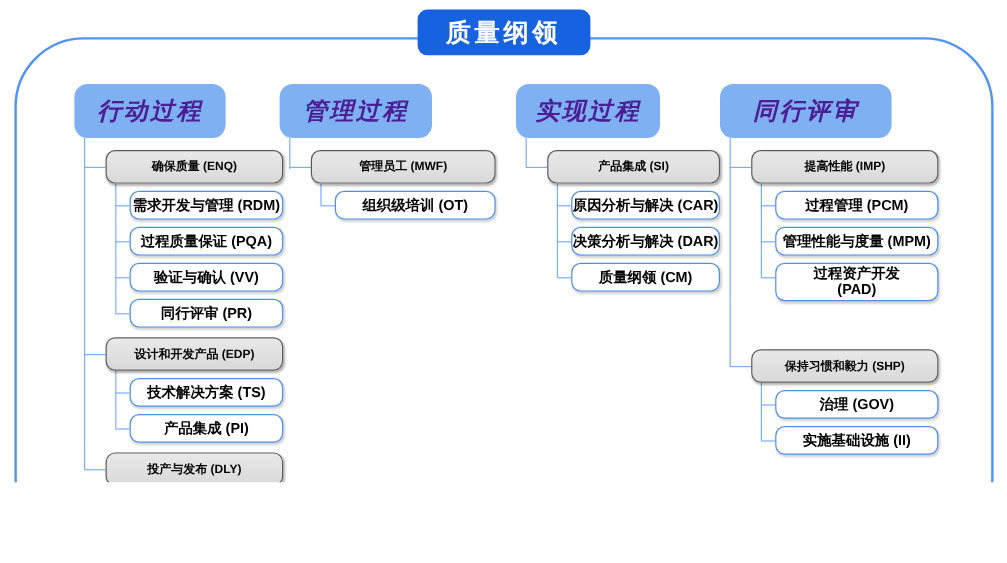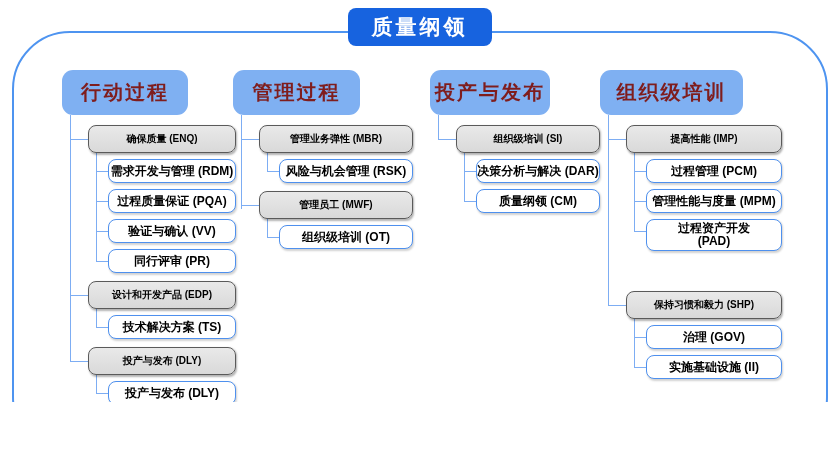--- a/index.html
+++ b/index.html
@@ -15,23 +15,23 @@
   }
   .title {
     position:absolute; left:50%; transform:translateX(-50%); top:8px; height:38px;
     padding:0 24px; background:var(--c-title); color:#fff; font-size:21px; font-weight:bold;
     display:flex; align-items:center; border-radius:8px; z-index:2; letter-spacing:3px;
   }
   .column { position:absolute; top:70px; }
   .col1{left:62px;width:174px} .col2{left:233px;width:180px}
   .col3{left:430px;width:170px} .col4{left:600px;width:182px}
   .col-header {
-    height:45px; border-radius:11px; background:var(--c-header); color:#7f1d1d;
+    height:45px; border-radius:11px; background:var(--c-header); color:#4c1d95;
     font-weight:bold; font-size:20px; letter-spacing:2px;
-    display:flex; align-items:center; justify-content:center; box-sizing:border-box;
+    display:flex; align-items:center; justify-content:center; box-sizing:border-box;font-style:italic;
   }
   .col1 .col-header{width:126px} .col2 .col-header{width:127px}
   .col3 .col-header{width:120px} .col4 .col-header{width:143px}
 
   ul{list-style:none;margin:0;padding:0}
   .groups > li { position:relative; padding-left:26px; padding-top:10px; }
   .groups > li + li { padding-top:8px; }
   .col2 .groups > li:nth-child(3) { padding-top:12px; }
   .col4 .groups > li + li { padding-top:40px; }
 
@@ -108,71 +108,69 @@
                 <div class="child-box">同行评审 (PR)</div>
               </li>
             </ul>
           </li>
           <li class="group">
             <div class="group-box">设计和开发产品 (EDP)</div>
             <ul class="children">
               <li class="child">
                 <div class="child-box">技术解决方案 (TS)</div>
               </li>
+              <li class="child">
+                <div class="child-box">产品集成 (PI)</div>
+              </li>
             </ul>
           </li>
           <li class="group">
             <div class="group-box">投产与发布 (DLY)</div>
             <ul class="children">
               <li class="child">
                 <div class="child-box">投产与发布 (DLY)</div>
               </li>
             </ul>
           </li>
         </ul>
       </div>
       <div class="column col2">
         <div class="col-header">管理过程</div>
         <ul class="groups">
           <li class="group">
-            <div class="group-box">管理业务弹性 (MBR)</div>
-            <ul class="children">
-              <li class="child">
-                <div class="child-box">风险与机会管理 (RSK)</div>
-              </li>
-            </ul>
-          </li>
-          <li class="group">
             <div class="group-box">管理员工 (MWF)</div>
             <ul class="children">
               <li class="child">
                 <div class="child-box">组织级培训 (OT)</div>
               </li>
             </ul>
           </li>
         </ul>
       </div>
       <div class="column col3">
-        <div class="col-header">投产与发布</div>
+        <div class="col-header">实现过程</div>
         <ul class="groups">
           <li class="group">
-            <div class="group-box">组织级培训 (SI)</div>
+            <div class="group-box">产品集成 (SI)</div>
             <ul class="children">
+              <li class="child">
+                <div class="child-box">原因分析与解决 (CAR)</div>
+              </li>
               <li class="child">
                 <div class="child-box">决策分析与解决 (DAR)</div>
               </li>
               <li class="child">
                 <div class="child-box">质量纲领 (CM)</div>
               </li>
             </ul>
           </li>
         </ul>
       </div>
       <div class="column col4">
-        <div class="col-header">组织级培训</div>
+        <div class="col-header">同行评审</div>
         <ul class="groups">
           <li class="group">
             <div class="group-box">提高性能 (IMP)</div>
             <ul class="children">
               <li class="child">
                 <div class="child-box">过程管理 (PCM)</div>
               </li>
               <li class="child">
                 <div class="child-box">管理性能与度量 (MPM)</div>
               </li>

